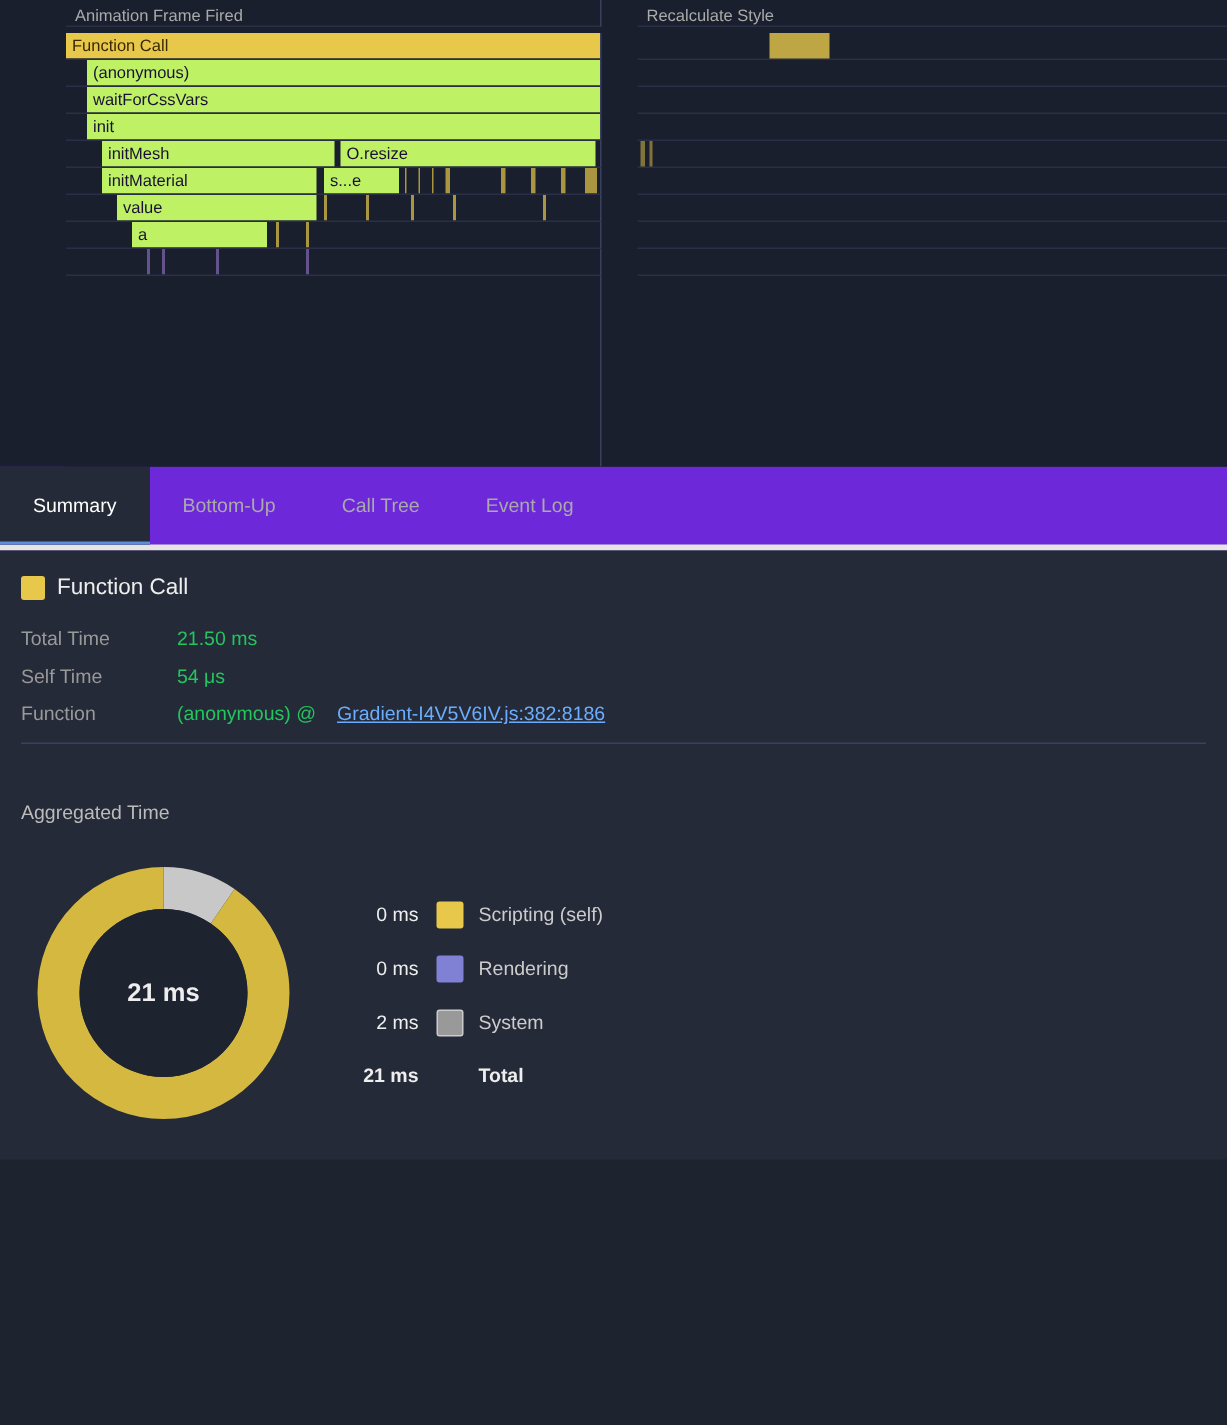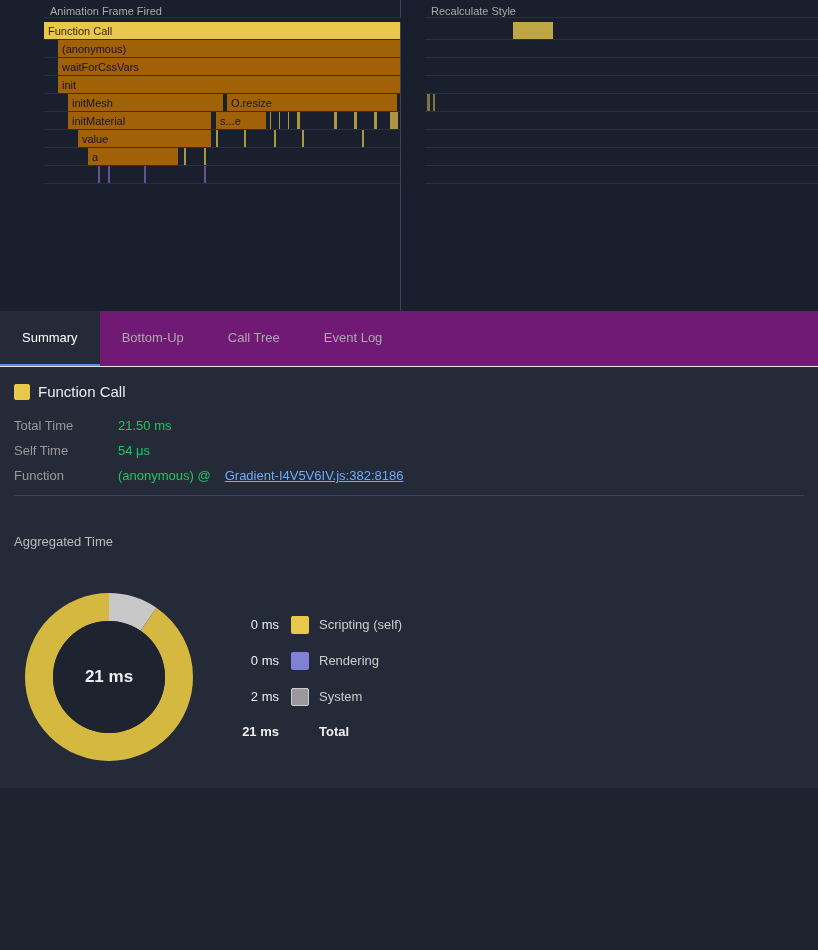--- a/index.html
+++ b/index.html
@@ -42,40 +42,40 @@
     .flame-bar {
       position: absolute;
       height: 100%;
       display: flex;
       align-items: center;
       padding: 0 4px;
       font-size: 11px;
       overflow: hidden;
       white-space: nowrap;
     }
-    .bar-purple { background: #a16207; color: #1a1035; }
+    .bar-purple { background: #bef264; color: #1a1035; }
     .bar-yellow { background: #e8c84a; color: #3a2800; }
 
     
     .mini-bar {
       position: absolute;
       height: 100%;
       background: #e8c84a;
       opacity: 0.8;
     }
     .mini-bar-yellow { background: #e8c84a; }
 
     
     .tab-bar {
       width: 100%;
       height: 56px;
-      background: #701a75;
+      background: #6d28d9;
       display: flex;
       align-items: flex-end;
-      border-bottom: 1px solid #e5e5e5;
+      border-bottom: 4px solid #e5e5e5;
     }
     .tab {
       padding: 10px 22px;
       font-size: 13px;
       color: #aaa;
       cursor: pointer;
       border-bottom: 2px solid transparent;
       height: 100%;
       display: flex;
       align-items: center;
@@ -138,21 +138,21 @@
 
     
     .aggregated-section {
       width: 100%;
       padding: 10px 14px 16px;
       background: #252a38;
     }
     .aggregated-title {
       font-size: 13px;
       color: #bbb;
-      margin-bottom: 33px;
+      margin-bottom: 18px;
     }
     .aggregated-content {
       display: flex;
       align-items: center;
       gap: 30px;
     }
 
     
     .donut-wrap {
       position: relative;

